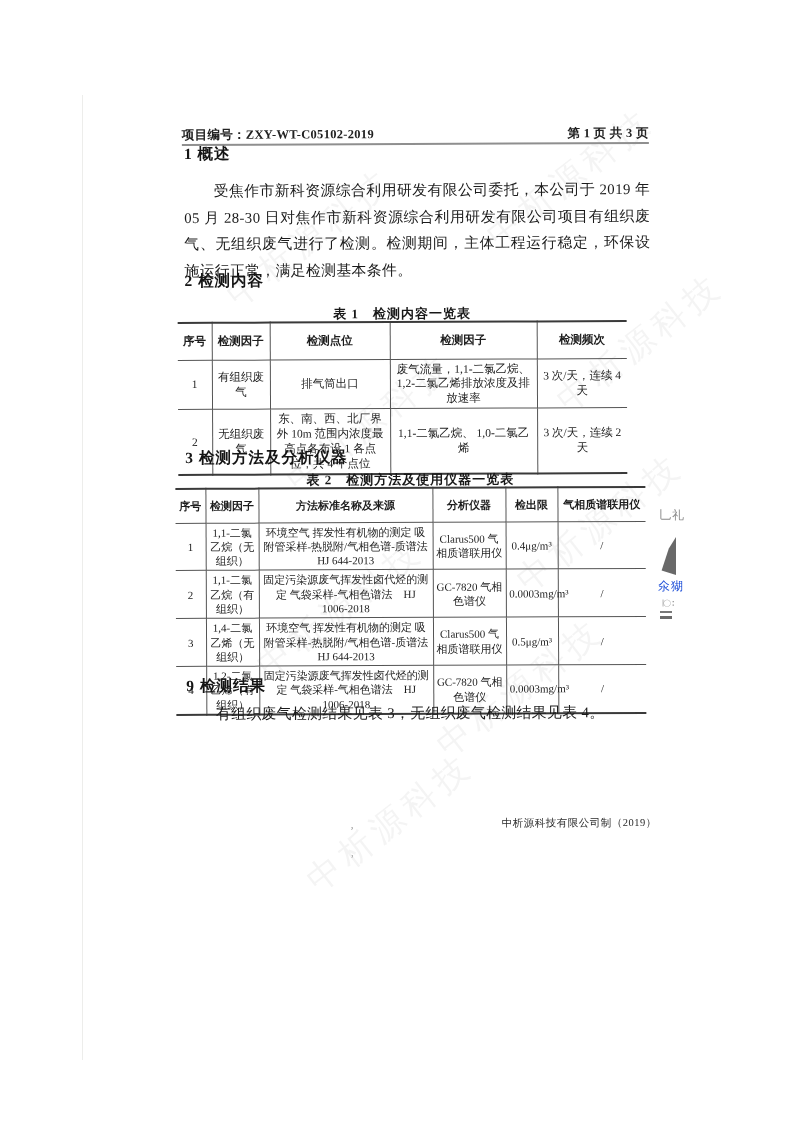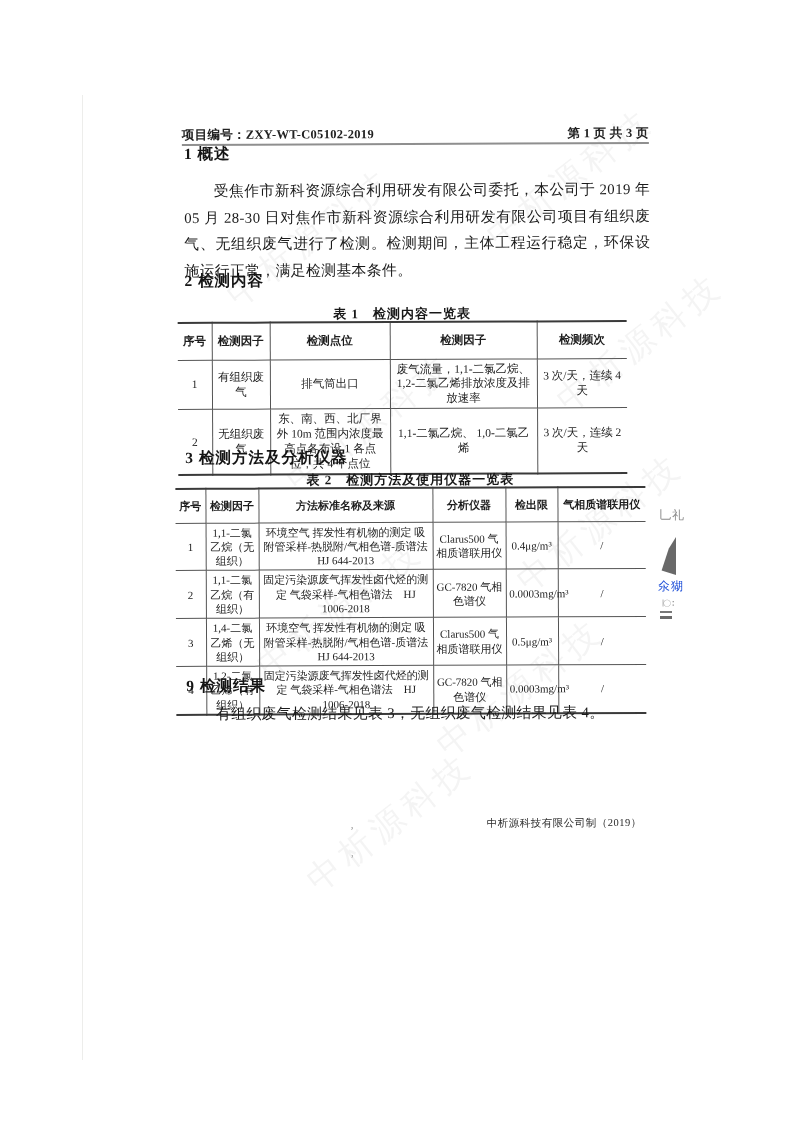--- a/index.html
+++ b/index.html
@@ -79,21 +79,21 @@
   #table1 tbody tr.r1{height:38px;}
   #table1 tbody tr.r2{height:44px;}
   #table2{left:175px;top:487px;width:470px;font-size:11px;}
   #table2 thead tr{height:34px;}
   #table2 tbody tr.r1{height:37px;}
   #table2 tbody tr.r2{height:34px;}
   #table2 tbody tr.r3{height:38px;}
   #table2 tbody tr.r4{height:35px;}
   .footer-note{
     position:absolute;left:470px;top:817px;width:185px;
-    font-size:10.5px;color:#2a2a2a;text-align:center;letter-spacing:.5px;
+    font-size:10.5px;color:#2a2a2a;text-align:right;letter-spacing:.5px;
   }
   
   .artifact{position:absolute;font-family:Liberation Serif, serif;text-align:right;}
   .a-txt1{left:659px;top:507px;font-size:12px;color:#8b8b8b;letter-spacing:1px;}
   .a-blob{
     left:660px;top:537px;width:16px;height:38px;background:#4f4f4f;
     clip-path:polygon(100% 0,100% 100%,10% 88%,55% 30%);
     opacity:.85;filter:blur(.4px);
   }
   .a-txt2{left:658px;top:578px;font-size:12px;color:#1d4ed8;letter-spacing:1px;}

